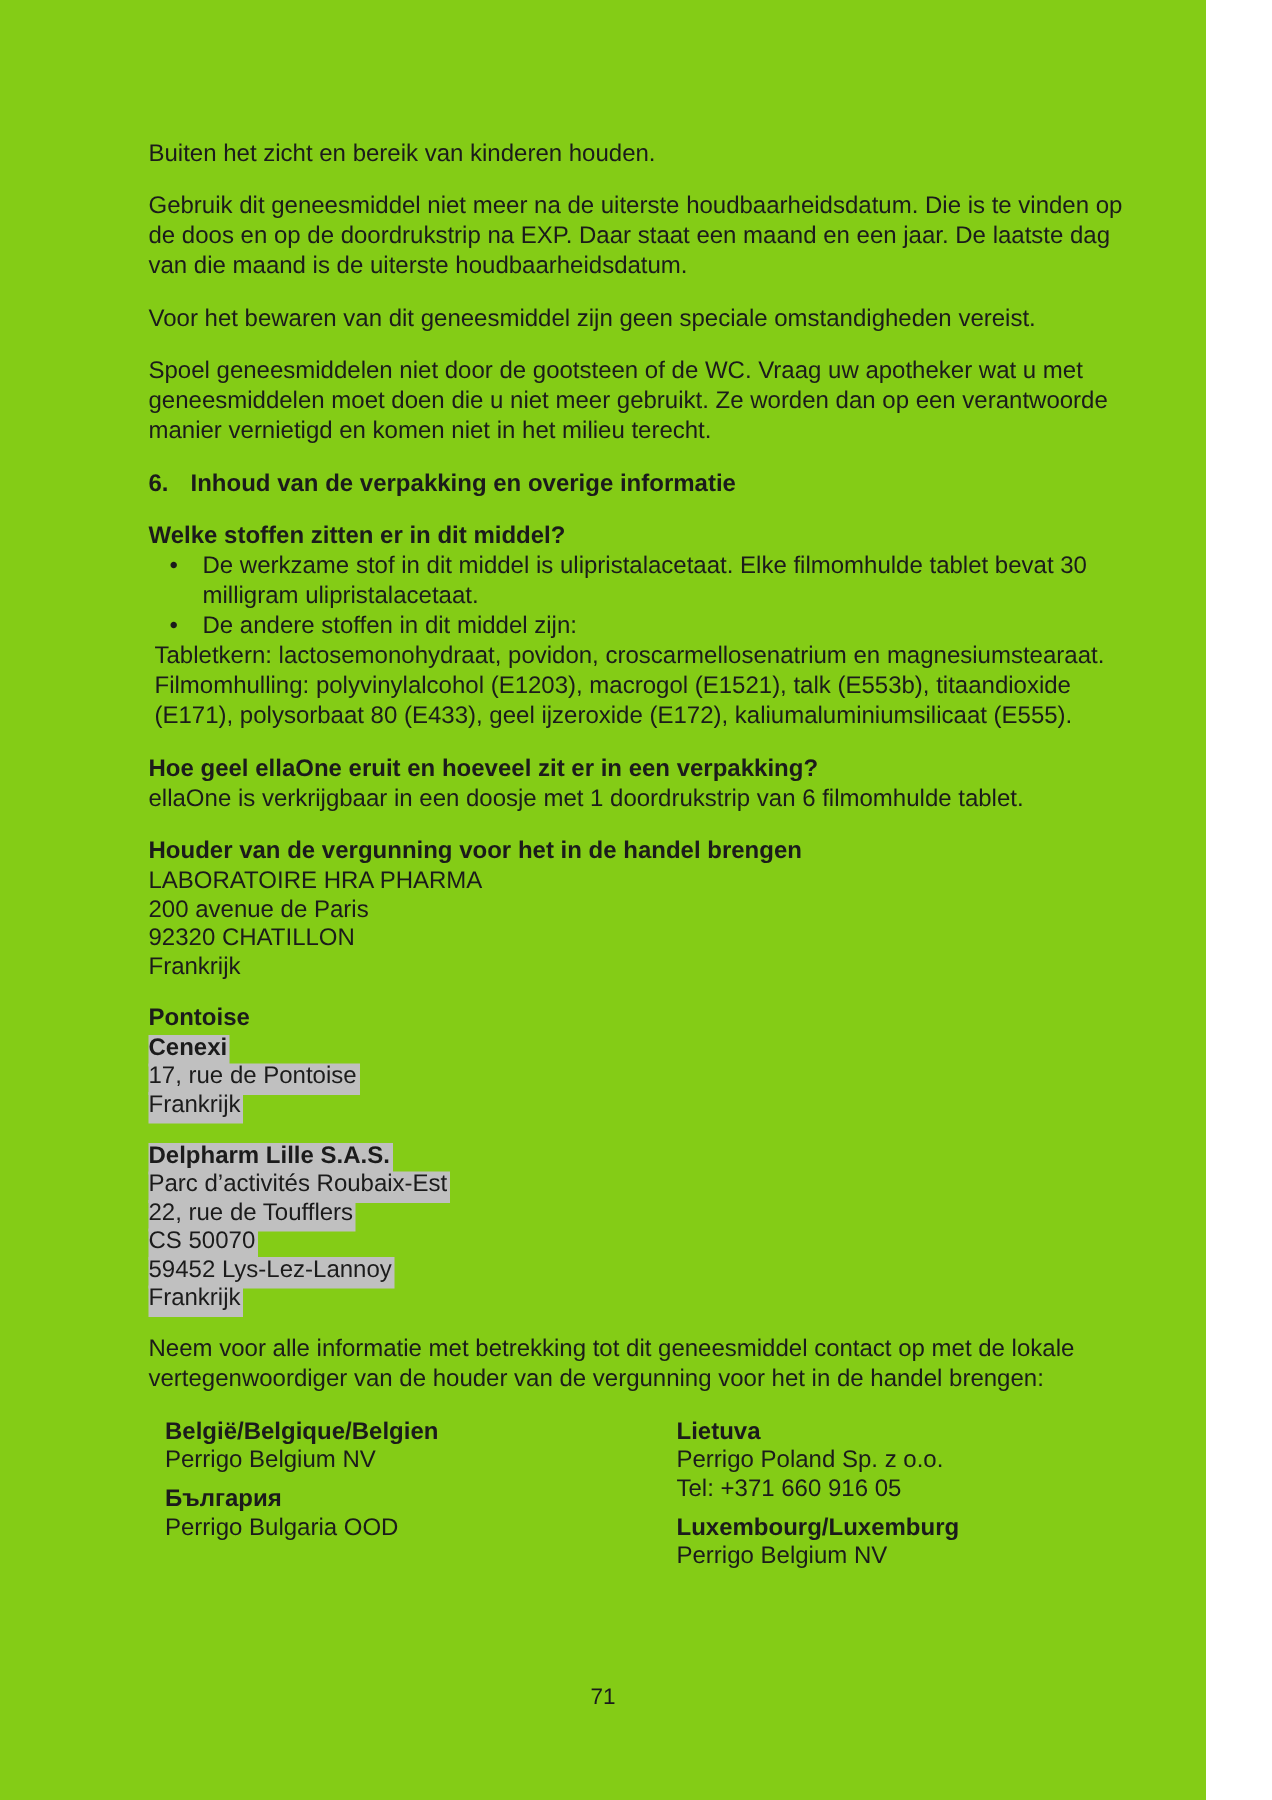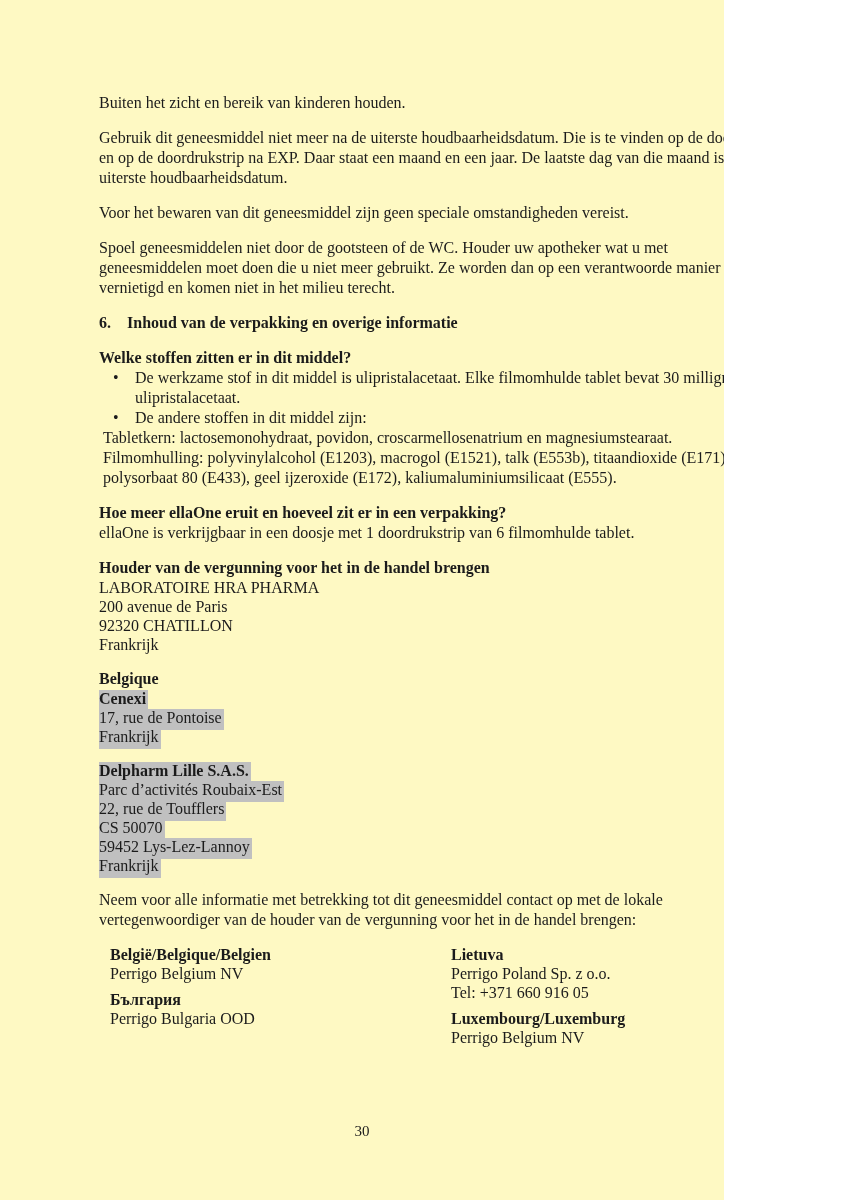--- a/index.html
+++ b/index.html
@@ -1,22 +1,22 @@
 <!DOCTYPE html>
 <html><head>
 <meta charset="utf-8">
 <style>
   html, body { margin: 0; padding: 0; background: #ffffff; }
   .page {
     position: relative;
-    width: 724px;
+    width: 804px;
     height: 1200px;
-    background: #fef9c3;
+    background: #84cc16;
     overflow: hidden;
-    font-family: Liberation Serif, serif;
+    font-family: Liberation Sans, sans-serif;
     color: #1b1b1b;
   }
   .content {
     position: absolute;
     left: 99px;
     top: 93px;
     width: 652px;
     font-size: 16px;
     line-height: 20px;
   }
@@ -55,49 +55,49 @@
 
 <div class="page" style="color: rgb(27, 27, 27);">
   <main class="content">
 
     <p class="para">Buiten het zicht en bereik van kinderen houden.</p>
 
     <p class="para">Gebruik dit geneesmiddel niet meer na de uiterste houdbaarheidsdatum. Die is te vinden op de doos en op de doordrukstrip na EXP. Daar staat een maand en een jaar. De laatste dag van die maand is de uiterste houdbaarheidsdatum.</p>
 
     <p class="para">Voor het bewaren van dit geneesmiddel zijn geen speciale omstandigheden vereist.</p>
 
-    <p class="para">Spoel geneesmiddelen niet door de gootsteen of de WC. Houder uw apotheker wat u met geneesmiddelen moet doen die u niet meer gebruikt. Ze worden dan op een verantwoorde manier vernietigd en komen niet in het milieu terecht.</p>
+    <p class="para">Spoel geneesmiddelen niet door de gootsteen of de WC. Vraag uw apotheker wat u met geneesmiddelen moet doen die u niet meer gebruikt. Ze worden dan op een verantwoorde manier vernietigd en komen niet in het milieu terecht.</p>
 
     <p class="h1"><span class="h-num">6.</span><span>Inhoud van de verpakking en overige informatie</span></p>
 
     <p class="h2">Welke stoffen zitten er in dit middel?</p>
 
     <div class="bullet-row">
       <span class="bullet">•</span>
       <span>De werkzame stof in dit middel is ulipristalacetaat. Elke filmomhulde tablet bevat 30 milligram ulipristalacetaat.</span>
     </div>
 
     <div class="bullet-row">
       <span class="bullet">•</span>
       <span>De andere stoffen in dit middel zijn:</span>
     </div>
 
     <p class="ind">Tabletkern: lactosemonohydraat, povidon, croscarmellosenatrium en magnesiumstearaat.</p>
     <p class="ind mb">Filmomhulling: polyvinylalcohol (E1203), macrogol (E1521), talk (E553b), titaandioxide (E171), polysorbaat 80 (E433), geel ijzeroxide (E172), kaliumaluminiumsilicaat (E555).</p>
 
-    <p class="h2">Hoe meer ellaOne eruit en hoeveel zit er in een verpakking?</p>
+    <p class="h2">Hoe geel ellaOne eruit en hoeveel zit er in een verpakking?</p>
     <p class="para">ellaOne is verkrijgbaar in een doosje met 1 doordrukstrip van 6 filmomhulde tablet.</p>
 
     <p class="h2">Houder van de vergunning voor het in de handel brengen</p>
     <p class="addr-line">LABORATOIRE HRA PHARMA</p>
     <p class="addr-line">200 avenue de Paris</p>
     <p class="addr-line">92320 CHATILLON</p>
     <p class="addr-line mb">Frankrijk</p>
 
-    <p class="h2">Belgique</p>
+    <p class="h2">Pontoise</p>
     <p class="addr-line bold"><span class="hl" style="background-color: rgb(192, 192, 192);">Cenexi</span></p>
     <p class="addr-line"><span class="hl" style="background-color: rgb(192, 192, 192);">17, rue de Pontoise</span></p>
     <p class="addr-line mb"><span class="hl" style="background-color: rgb(192, 192, 192);">Frankrijk</span></p>
 
     <p class="addr-line bold"><span class="hl" style="background-color: rgb(192, 192, 192);">Delpharm Lille S.A.S.</span></p>
     <p class="addr-line"><span class="hl" style="background-color: rgb(192, 192, 192);">Parc d’activités Roubaix-Est</span></p>
     <p class="addr-line"><span class="hl" style="background-color: rgb(192, 192, 192);">22, rue de Toufflers</span></p>
     <p class="addr-line"><span class="hl" style="background-color: rgb(192, 192, 192);">CS 50070</span></p>
     <p class="addr-line"><span class="hl" style="background-color: rgb(192, 192, 192);">59452 Lys-Lez-Lannoy</span></p>
     <p class="addr-line mb"><span class="hl" style="background-color: rgb(192, 192, 192);">Frankrijk</span></p>
@@ -123,14 +123,14 @@
         </div>
         <div class="rep-entry">
           <p class="rep-country">Luxembourg/Luxemburg</p>
           <p class="rep-line">Perrigo Belgium NV</p>
         </div>
       </div>
     </div>
 
   </main>
 
-  <div class="page-number">30</div>
+  <div class="page-number">71</div>
 </div>
 
 </body></html>

